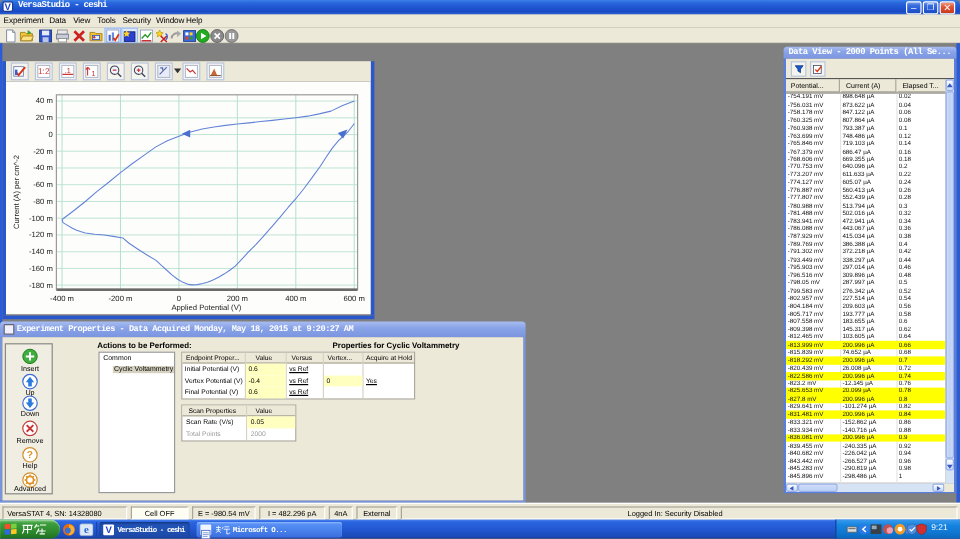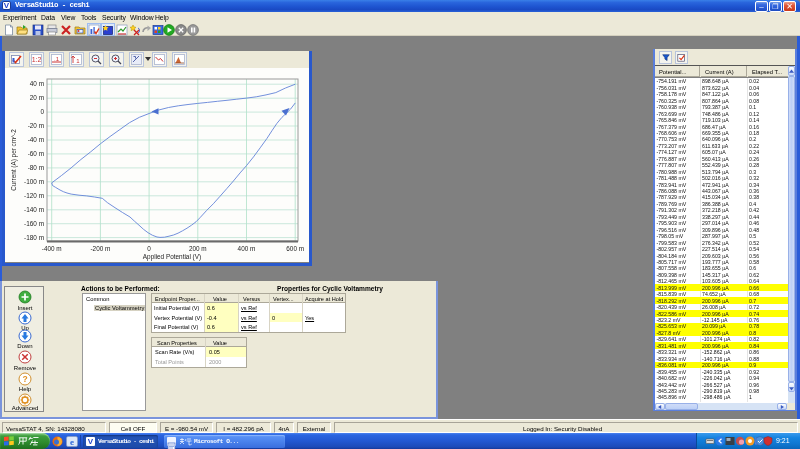--- a/index.html
+++ b/index.html
@@ -260,20 +260,24 @@
       <text x="144.1" y="183" font-size="6.4" fill="#222" text-anchor="middle">0</text>
       <text x="192.8" y="183" font-size="6.4" fill="#222" text-anchor="middle">200 m</text>
       <text x="241.5" y="183" font-size="6.4" fill="#222" text-anchor="middle">400 m</text>
       <text x="290.2" y="183" font-size="6.4" fill="#222" text-anchor="middle">600 m</text>
 <text x="167" y="190.5" font-size="6.4" fill="#222" text-anchor="middle">Applied Potential (V)</text>
 <text x="11" y="92" font-size="6.4" fill="#222" text-anchor="middle" transform="rotate(-90 11 92)">Current (A) per cm^-2</text>
 </svg>
 </div>
 
 <div class="abs" style="left:653px;top:39px;width:144px;height:372px;">
+ <div class="abs" style="left:0;top:0;width:144px;height:10px;border-radius:3px 3px 0 0;
+   background:linear-gradient(180deg,#a8bcf0 0%,#8aa4e8 40%,#7a94e0 100%);">
+  <div class="abs tt" style="left:4px;top:1px;font-size:7.4px;letter-spacing:-0.45px;">Data View - 2000 Points (All Se...</div>
+ </div>
  <div class="abs" style="left:0;top:10px;width:2px;height:360px;background:#5a7edc;"></div>
  <div class="abs" style="left:142px;top:10px;width:2px;height:360px;background:#5a7edc;"></div>
  <div class="abs" style="left:0;top:370px;width:144px;height:2px;background:#5a7edc;"></div>
  <div class="abs" style="left:2px;top:10px;width:140px;height:17px;background:#ece9d8;border-bottom:1px solid #555;">
   <div class="cti" style="left:4px;top:2px;width:13px;height:13px;">
         <svg width="8" height="8" viewBox="0 0 11 11">
           <path d="M1 1h9L7 5v4L4 7V5z" fill="#1a5ad0" stroke="#0a2a70" stroke-width="0.8"></path>
         </svg>
       </div>
   <div class="cti" style="left:20px;top:2px;width:13px;height:13px;">
@@ -566,20 +570,25 @@
   <div class="abs" style="left:10px;top:0;width:33px;height:7px;background:linear-gradient(180deg,#cfdcf8,#bdd0f6);border:1px solid #98b0e8;border-radius:2px;"></div>
   <div class="abs" style="left:122px;top:0;width:10px;height:7px;background:linear-gradient(180deg,#fdfefe,#c8d8f8);border:1px solid #98b0e8;border-radius:2px;"></div>
   <svg style="position:absolute;left:124.5px;top:1.5px" width="4" height="4" viewBox="0 0 5 5">
         <path d="M5 2.5L1 0v5z" fill="#3a5ac0"></path>
       </svg>
   <div class="abs" style="left:132px;top:0;width:8px;height:7px;background:#ece9d8;"></div>
  </div>
 </div>
 
 <div class="abs" style="left:0px;top:268px;width:438px;height:151px;">
+ <div class="abs" style="left:0;top:0;width:438px;height:13px;border-radius:3px 3px 0 0;
+   background:linear-gradient(180deg,#a8bcf0 0%,#8aa4e8 40%,#7a94e0 100%);">
+  <div class="abs" style="left:3px;top:2px;width:9px;height:9px;background:#f0f0ff;border:1px solid #667;border-radius:1px;"></div>
+  <div class="abs tt" style="left:14px;top:2.5px;font-size:7.2px;letter-spacing:-0.42px;">Experiment Properties - Data Acquired Monday, May 18, 2015 at 9:20:27 AM</div>
+ </div>
  <div class="abs" style="left:0;top:13px;width:2px;height:136px;background:#7a94dc;"></div>
  <div class="abs" style="left:436px;top:13px;width:2px;height:136px;background:#7a94dc;"></div>
  <div class="abs" style="left:0;top:149px;width:438px;height:2px;background:#7a94dc;"></div>
  <div class="abs" style="left:2px;top:13px;width:434px;height:136px;background:#ece9d8;"></div>
 
  <div class="abs" style="left:4px;top:18px;width:40px;height:126px;background:#f0eee2;border:1px solid #888;">
  <svg style="position:absolute;left:13px;top:3px" width="14" height="14" viewBox="0 0 14 14">
         <circle cx="7" cy="7" r="6" fill="#3fae3f" stroke="#1e7a1e" stroke-width="0.8"></circle>
         <path d="M7 3.5v7M3.5 7h7" stroke="#fff" stroke-width="1.7"></path>
       </svg>

